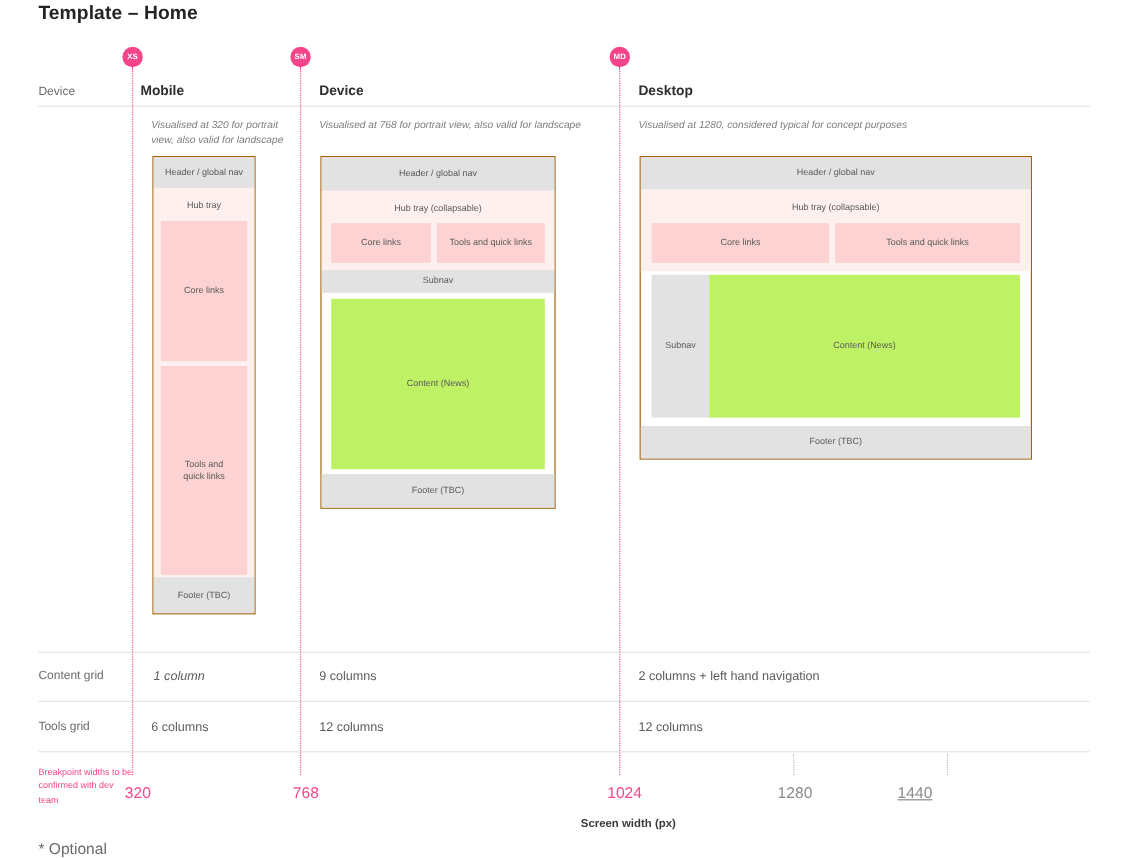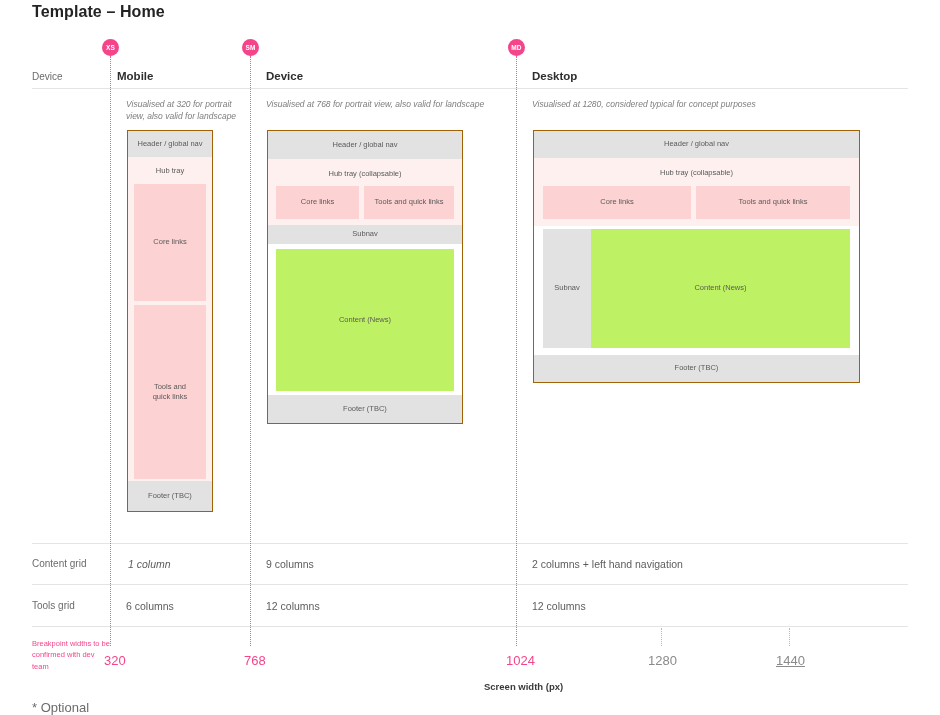--- a/index.html
+++ b/index.html
@@ -256,17 +256,17 @@
 <div class="cell" style="left:532px; top:600px;">12 columns</div>
 
 <div class="hrule" style="top:626px;"></div>
 
 <div id="bp-caption">Breakpoint widths to be confirmed with dev team</div>
 
 <div class="bp-value" style="left:104px;">320</div>
 <div class="bp-value" style="left:244px;">768</div>
 <div class="bp-value" style="left:506px;">1024</div>
 <div class="bp-value grey" style="left:648px;">1280</div>
-<div class="bp-value grey" style="left:776px;text-decoration:underline;">1440</div>
+<div class="bp-value grey" style="left:748px;text-decoration:underline;">1440</div>
 
 <div id="axis-title">Screen width (px)</div>
 
 <div id="optional-note">* Optional</div>
 
 </body></html>

